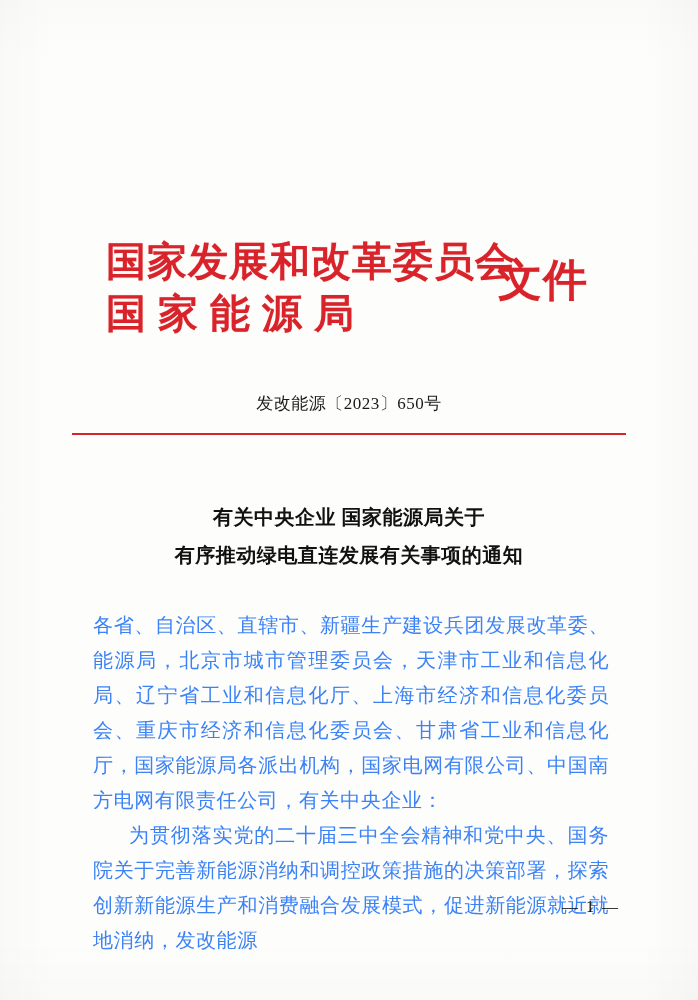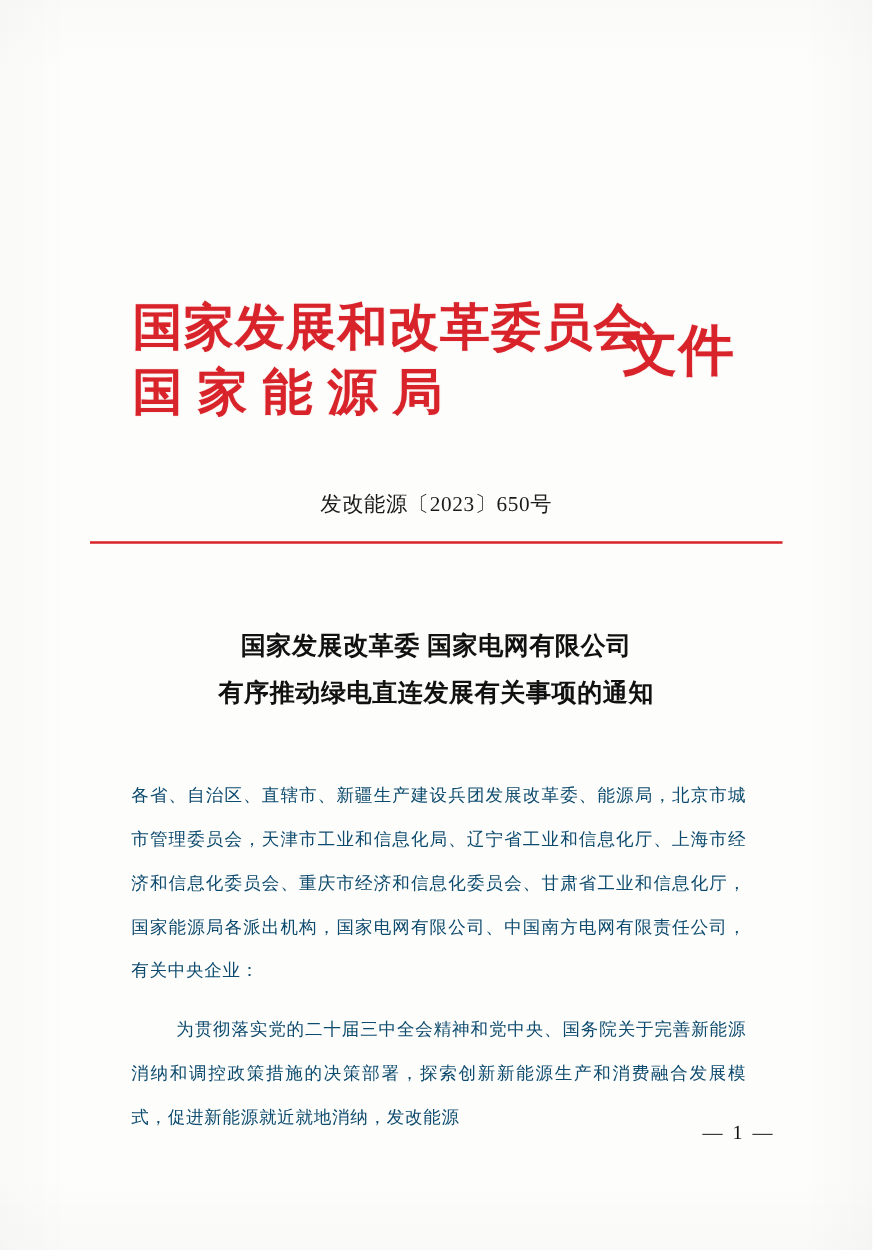--- a/index.html
+++ b/index.html
@@ -113,27 +113,27 @@
   }
 
   
   #body-block {
     position: absolute;
     left: 93px;
     top: 608px;
     width: 516px;
   }
   .body-p {
-    font-size: 14px;
+    font-size: 20px;
     line-height: 35px;
-    color: #0c4a6e;
+    color: #3b82f6;
     letter-spacing: 0.6px;
     text-align: justify;
     font-family: "Liberation Serif", "DejaVu Serif", serif;
-    margin: 12px;
+    margin: 0;
   }
   .body-p.indent {
     text-indent: 36px;
   }
 
   
   #page-number {
     position: absolute;
     left: 0;
     top: 898px;
@@ -160,21 +160,21 @@
       <div class="mh-line spaced">国 家 能 源 局</div>
     </div>
     <div id="masthead-wenjian">文件</div>
   </div>
 
   <div id="doc-number">发改能源〔2023〕650号</div>
 
   <div id="red-rule"></div>
 
   <div id="title-block">
-    <div class="title-line">国家发展改革委 国家电网有限公司</div>
+    <div class="title-line">有关中央企业 国家能源局关于</div>
     <div class="title-line">有序推动绿电直连发展有关事项的通知</div>
   </div>
 
   <div id="body-block">
     <p class="body-p">各省、自治区、直辖市、新疆生产建设兵团发展改革委、能源局，北京市城市管理委员会，天津市工业和信息化局、辽宁省工业和信息化厅、上海市经济和信息化委员会、重庆市经济和信息化委员会、甘肃省工业和信息化厅，国家能源局各派出机构，国家电网有限公司、中国南方电网有限责任公司，有关中央企业：</p>
     <p class="body-p indent">为贯彻落实党的二十届三中全会精神和党中央、国务院关于完善新能源消纳和调控政策措施的决策部署，探索创新新能源生产和消费融合发展模式，促进新能源就近就地消纳，发改能源</p>
   </div>
 
   <div id="page-number">— 1 —</div>
 

